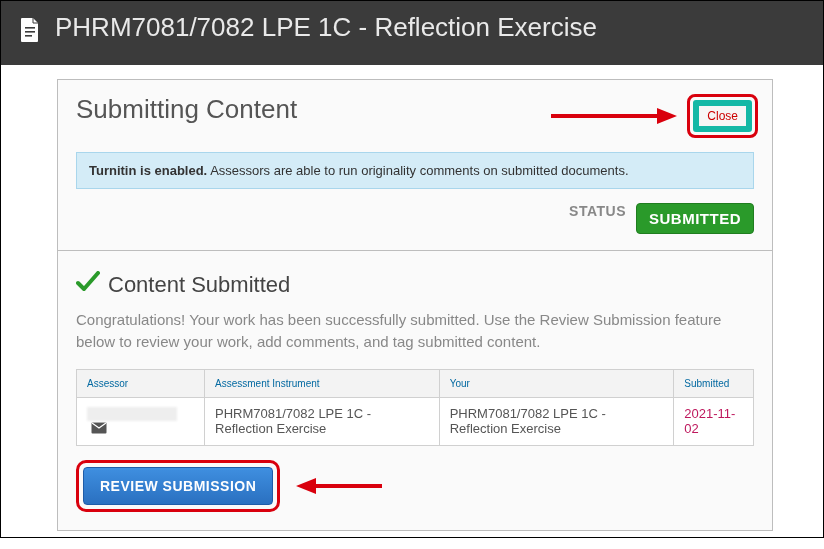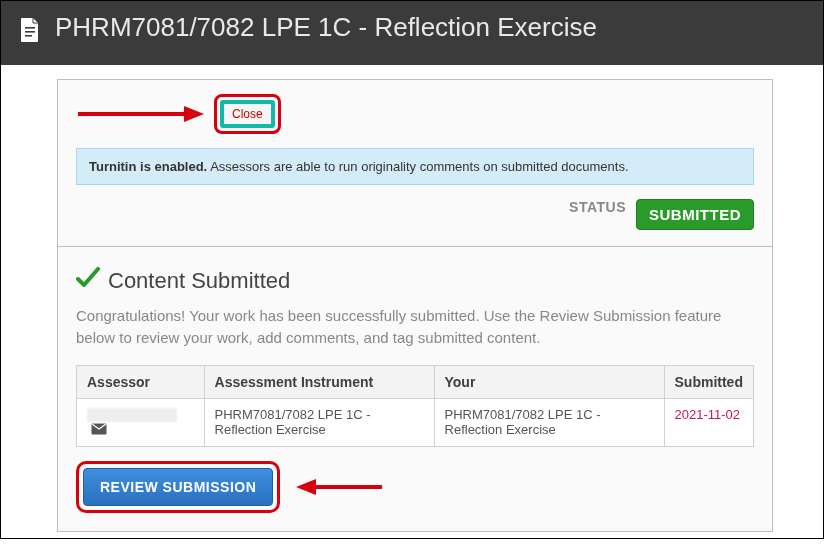--- a/index.html
+++ b/index.html
@@ -47,21 +47,21 @@
   }
   .close-wrap {
     border:3px solid #d9000d;
     border-radius:8px;
     padding:3px;
   }
   .close-btn {
     font-size:12px;
     color:#c00;
     background:#f6f6f6;
-    border:4px solid #14b8a6;
+    border:6px solid #14b8a6;
     border-radius:3px;
     padding:3px 8px;
     cursor:pointer;
   }
   .info-bar {
     margin:0 18px 14px 18px;
     background:#d4ecf7;
     border:1px solid #a9d6ec;
     padding:10px 12px;
     font-size:13px;
@@ -117,23 +117,23 @@
     background:#fff;
   }
   table.sub-table th, table.sub-table td {
     border:1px solid #d0d0d0;
     padding:8px 10px;
     text-align:left;
     vertical-align:top;
   }
   table.sub-table th {
     background:#f3f3f3;
-    font-weight:700;
-    color:#404040;
-    font-size:14px;
+    font-weight:400;
+    color:#0369a1;
+    font-size:10px;
   }
   .redacted {
     display:inline-block;
     width:90px; height:14px;
     background:#eee;
     filter:blur(1px);
     vertical-align:middle;
   }
   .mail-icon { vertical-align:middle; margin-left:4px; }
   .date-link { color:#be185d; cursor:pointer; }
@@ -169,20 +169,21 @@
       <rect x="6" y="18" width="7" height="1.6" fill="#3b3b3b"></rect>
     </svg>
   </span>
   <h1>PHRM7081/7082 LPE 1C - Reflection Exercise</h1>
 </div>
 
 <div class="body-area">
   <div class="panel">
 
     <div class="panel-top">
+      <h2>Submitting Content</h2>
       <div style="display:flex;align-items:center;gap:8px;">
         <svg class="arrow-svg" width="130" height="26">
           <line x1="2" y1="13" x2="108" y2="13" stroke="#d9000d" stroke-width="4"></line>
           <polygon points="108,5 128,13 108,21" fill="#d9000d"></polygon>
         </svg>
         <span class="close-wrap">
           <button class="close-btn">Close</button>
         </span>
       </div>
     </div>

